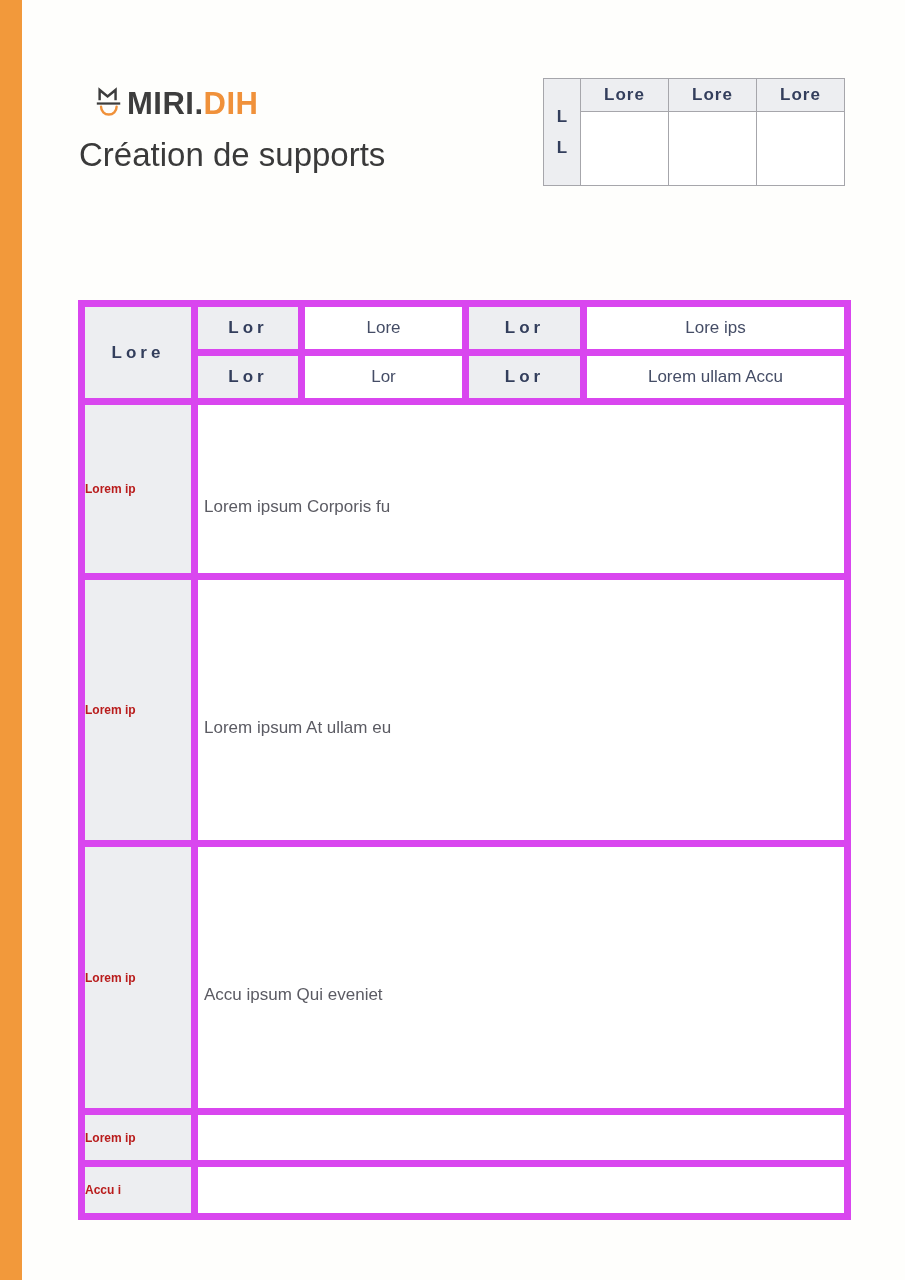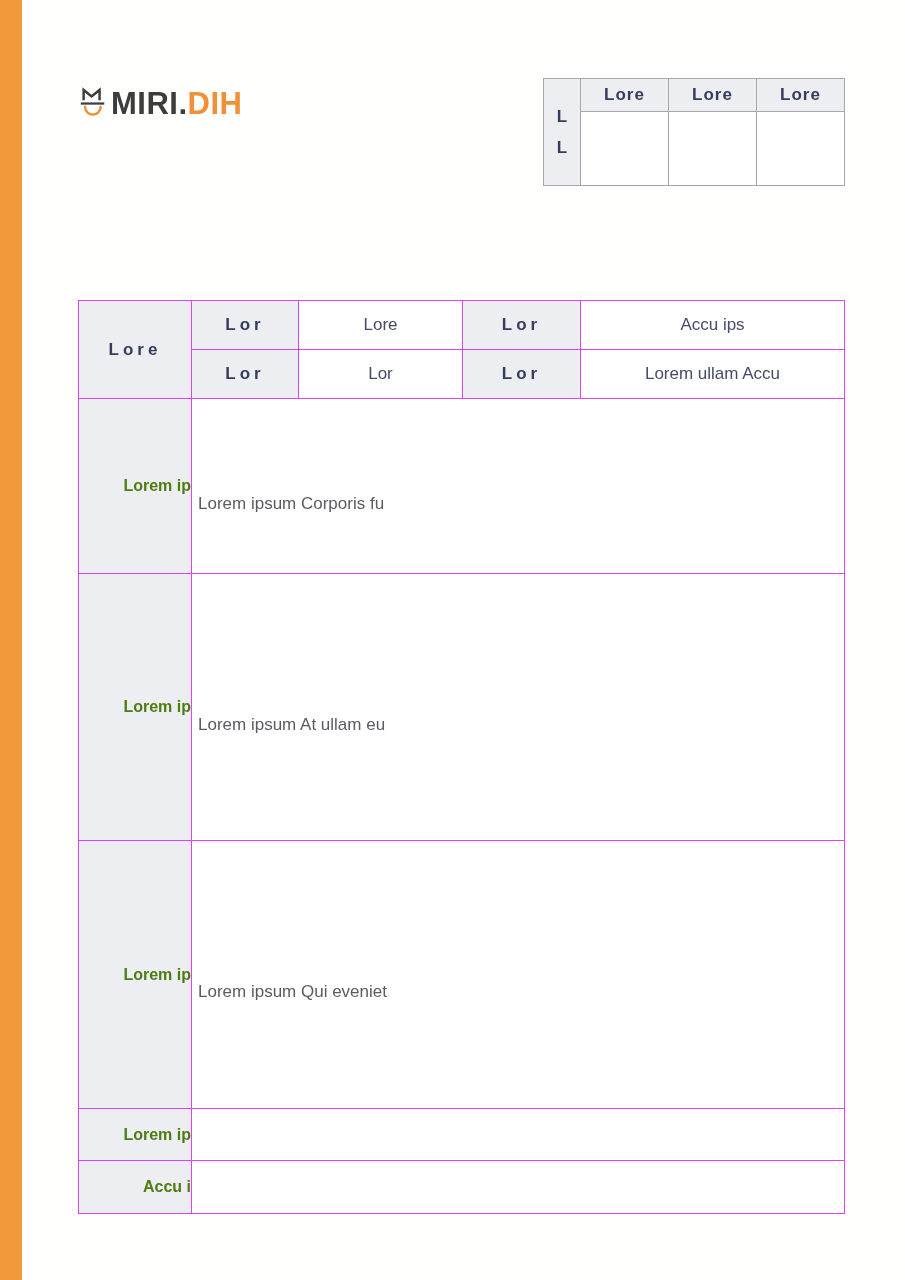--- a/index.html
+++ b/index.html
@@ -8,21 +8,21 @@
 
   .page { position: relative; width: 905px; height: 1280px; background: #fefefc; }
 
   .accent-bar {
     position: absolute; left: 0; top: 0; width: 22px; height: 1280px;
     background: #F2993B;
   }
 
   
   .logo-row {
-    position: absolute; left: 78px; top: 86px;
+    position: absolute; left: 94px; top: 86px;
     display: flex; align-items: flex-start; gap: 2px;
   }
   .logo-icon { width: 30px; height: 36px; margin-right: 1px; }
   .logo-text { font-size: 31px; font-weight: 600; letter-spacing: 0.5px; color: #3D3D3D; white-space: nowrap; }
   .logo-text .brand-accent { color: #F0913A; }
 
   .page-title {
     position: absolute; left: 79px; top: 136px;
     font-size: 33px; font-weight: 500; color: #3A3A3A; white-space: nowrap;
   }
@@ -48,37 +48,37 @@
   .info-table .body-cell { height: 74px; background: #ffffff; }
 
   
   .main-table {
     position: absolute; left: 78px; top: 300px;
     border-collapse: collapse; table-layout: fixed;
     background: #ffffff;
     border: 1px solid #97979C;
   }
   .main-table td {
-    border: 1px solid #d946ef;
+    border: 7px solid #d946ef;
     font-size: 17px; vertical-align: middle; overflow: hidden;
   }
   .main-table .gray { background: #EDEEF1; }
   .main-table .corner-label {
     color: #333E5C; font-weight: 700; letter-spacing: 4px;
     text-align: center;
   }
   .main-table .key-cell {
     color: #333E5C; font-weight: 700; letter-spacing: 4px;
     text-align: center; height: 49px;
   }
   .main-table .val-cell {
     color: #454D66; font-weight: 400; text-align: center; background: #ffffff;
   }
   .main-table .row-label {
-    color: #4d7c0f; font-weight: 600; font-size: 16px; text-align: right;
+    color: #b91c1c; font-weight: 600; font-size: 12px; text-align: left;
   }
   .main-table .row-content {
     color: #5B5B63; font-weight: 400; text-align: left;
     padding-left: 6px; padding-top: 35px; background: #ffffff;
   }
 </style>
 </head>
 <body>
 
 <div class="page">
@@ -87,20 +87,21 @@
 
   <div class="logo-row">
     <svg class="logo-icon" viewBox="0 0 32 38">
       <path d="M6,15 V4 L14.5,11 L23,4 V15" fill="none" stroke="#3D3D3D" stroke-width="2.6" stroke-linejoin="miter"></path>
       <line x1="3" y1="18.5" x2="28" y2="18.5" stroke="#3D3D3D" stroke-width="2.4"></line>
       <path d="M7.5,22 a8.3,8.3 0 0 0 16.6,0" fill="none" stroke="#F0913A" stroke-width="2.6" stroke-linecap="round"></path>
     </svg>
     <div class="logo-text"><span>MIRI.</span><span class="brand-accent">DIH</span></div>
   </div>
 
+  <div class="page-title">Création de supports</div>
 
   <table class="info-table">
     <tbody>
       <tr>
         <td class="corner-cell" rowspan="2">
           <div>L</div>
           <div>L</div>
         </td>
         <td class="head-cell">Lore</td>
         <td class="head-cell">Lore</td>
@@ -121,39 +122,39 @@
         <col style="width:164px">
         <col style="width:118px">
         <col style="width:264px">
     </colgroup>
     <tbody>
       <tr>
         <td class="gray corner-label" rowspan="2">Lore</td>
         <td class="gray key-cell">Lor</td>
         <td class="val-cell">Lore</td>
         <td class="gray key-cell">Lor</td>
-        <td class="val-cell">Accu ips</td>
+        <td class="val-cell">Lore ips</td>
       </tr>
       <tr>
         <td class="gray key-cell">Lor</td>
         <td class="val-cell">Lor</td>
         <td class="gray key-cell">Lor</td>
         <td class="val-cell">Lorem ullam Accu</td>
       </tr>
       <tr style="height:175px">
         <td class="gray row-label">Lorem ip</td>
         <td class="row-content" colspan="4">Lorem ipsum Corporis fu</td>
       </tr>
       <tr style="height:267px">
         <td class="gray row-label">Lorem ip</td>
         <td class="row-content" colspan="4">Lorem ipsum At ullam eu</td>
       </tr>
       <tr style="height:268px">
         <td class="gray row-label">Lorem ip</td>
-        <td class="row-content" colspan="4">Lorem ipsum Qui eveniet</td>
+        <td class="row-content" colspan="4">Accu ipsum Qui eveniet</td>
       </tr>
       <tr style="height:52px">
         <td class="gray row-label">Lorem ip</td>
         <td class="row-content" colspan="4"></td>
       </tr>
       <tr style="height:53px">
         <td class="gray row-label">Accu i</td>
         <td class="row-content" colspan="4"></td>
       </tr>
     </tbody>

